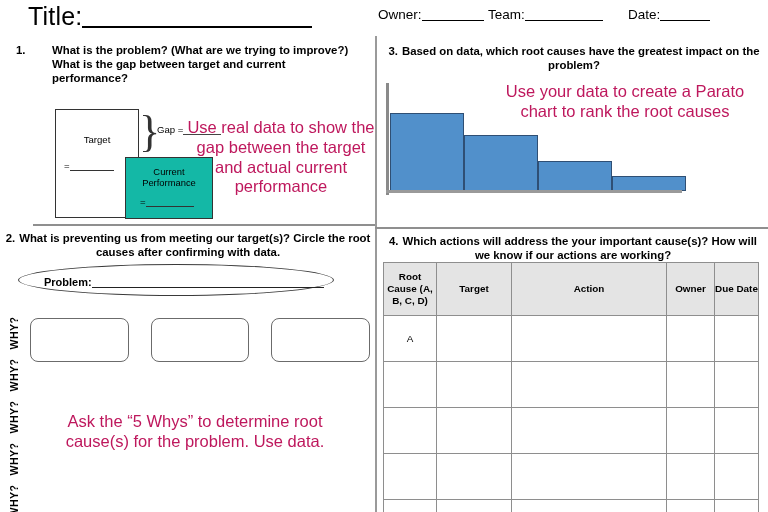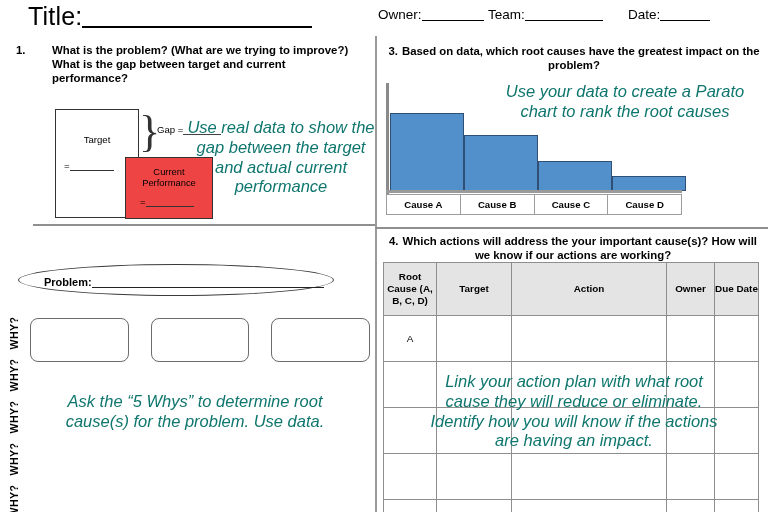--- a/index.html
+++ b/index.html
@@ -53,41 +53,40 @@
   #gap-diagram{position:absolute;left:55px;top:103px;width:180px;height:115px;}
   .target-box{
     position:absolute;left:0;top:6px;width:84px;height:109px;
     border:1.4px solid #333;background:#fff;box-sizing:border-box;
   }
   .target-box .lbl{position:absolute;left:0;right:0;top:24px;text-align:center;font-size:9.6px;}
   .target-box .eq{position:absolute;left:8px;top:50px;font-size:9.6px;}
   .target-box .eq .rule{display:inline-block;width:44px;border-bottom:1.3px solid #333;vertical-align:-2px;}
   .cur-box{
     position:absolute;left:70px;top:54px;width:88px;height:62px;
-    border:1.4px solid #333;background:#ef4444;box-sizing:border-box;
+    border:1.4px solid #333;background:#14b8a6;box-sizing:border-box;
   }
   .cur-box .lbl{position:absolute;left:0;right:0;top:8px;text-align:center;font-size:9.4px;line-height:1.2;}
   .cur-box .eq{position:absolute;left:14px;top:38px;font-size:9.6px;}
   .cur-box .eq .rule{display:inline-block;width:48px;border-bottom:1.3px solid #333;vertical-align:-2px;}
   .brace{position:absolute;left:84px;top:6px;width:16px;height:48px;
     font-size:44px;line-height:46px;color:#333;font-family:"Liberation Serif", serif;}
   .gap-eq{position:absolute;left:102px;top:21px;font-size:9.6px;white-space:nowrap;}
   .gap-eq .rule{display:inline-block;width:38px;border-bottom:1.3px solid #444;vertical-align:-2px;}
 
   
   .red-note{
-    color:#0f766e;
+    color:#be185d;
     font-family:"Liberation Sans", sans-serif;
     line-height:1.2;
     text-align:center;
-    font-style:italic;
   }
   #note-gap{position:absolute;left:186px;top:118px;width:190px;font-size:16.5px;text-align:center;}
   #note-pareto{position:absolute;left:490px;top:82px;width:270px;font-size:16.5px;}
-  #note-5whys{position:absolute;left:55px;top:392px;width:280px;font-size:16.5px;}
+  #note-5whys{position:absolute;left:55px;top:412px;width:280px;font-size:16.5px;}
   #note-action{position:absolute;left:424px;top:372px;width:300px;font-size:16.5px;}
 
   
   #q3{position:absolute;left:384px;top:44px;width:380px;text-align:center;
       font-weight:bold;font-size:11.4px;line-height:1.25;}
   #q3 .num{margin-right:4px;}
   .chart{position:absolute;left:386px;top:83px;width:300px;height:132px;}
   .chart .y-axis{position:absolute;left:0;top:0;width:3px;height:112px;background:#8a8a8a;}
   .chart .plot{position:absolute;left:4px;bottom:24px;width:296px;height:108px;}
   .bar{position:absolute;bottom:0;background:#5190CB;border:1px solid #2f4f74;box-sizing:border-box;}
@@ -184,30 +183,27 @@
 
   <div class="chart">
     <div class="y-axis"></div>
     <div class="plot" id="chart-plot">
         <div class="bar" style="left: 0%; width: 25%; height: 72%; background: rgb(81, 144, 203);"></div>
         <div class="bar" style="left: 25%; width: 25%; height: 52%; background: rgb(81, 144, 203);"></div>
         <div class="bar" style="left: 50%; width: 25%; height: 28%; background: rgb(81, 144, 203);"></div>
         <div class="bar" style="left: 75%; width: 25%; height: 14%; background: rgb(81, 144, 203);"></div>
       </div>
     <div class="x-axis"></div>
-    <div class="cat-row" id="chart-cats">
-        <div class="cat-cell">Cause A</div>
-        <div class="cat-cell">Cause B</div>
-        <div class="cat-cell">Cause C</div>
-        <div class="cat-cell">Cause D</div>
-      </div>
   </div>
 
   <div class="red-note" id="note-pareto">Use your data to create a Parato chart to rank the root causes</div>
 
+  <div id="q2">
+    <span class="num">2.</span><span>What is preventing us from meeting our target(s)? Circle the root causes after confirming with data.</span>
+  </div>
 
   <div class="oval"></div>
   <span id="problem-line"><span>Problem:</span><span class="rule"></span></span>
 
   <div class="why-col" id="why-col">
       <div class="why-label" style="top: 14px;">WHY?</div>
       <div class="why-label" style="top: 56px;">WHY?</div>
       <div class="why-label" style="top: 98px;">WHY?</div>
       <div class="why-label" style="top: 140px;">WHY?</div>
       <div class="why-label" style="top: 182px;">WHY?</div>
@@ -274,15 +270,14 @@
         <tr>
           <td></td>
           <td></td>
           <td></td>
           <td></td>
           <td></td>
         </tr>
       </tbody>
   </table>
 
-  <div class="red-note" id="note-action">Link your action plan with what root cause they will reduce or eliminate. Identify how you will know if the actions are having an impact.</div>
 
 </div>
 
 </body></html>

